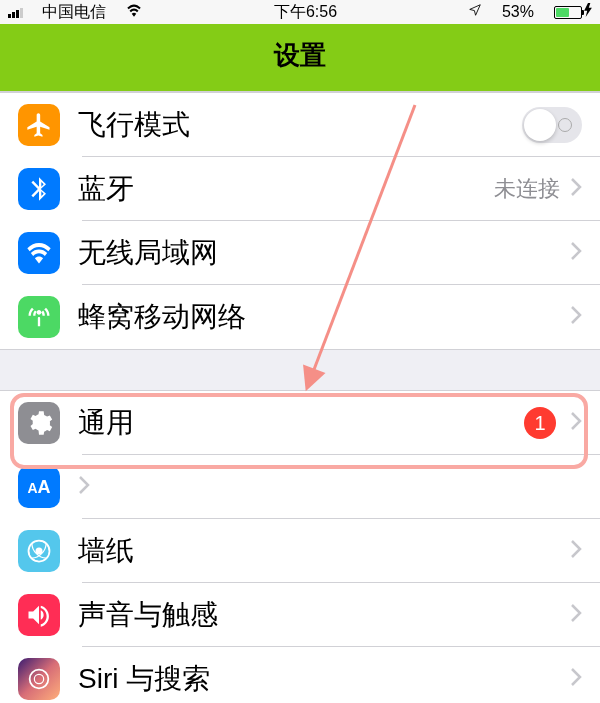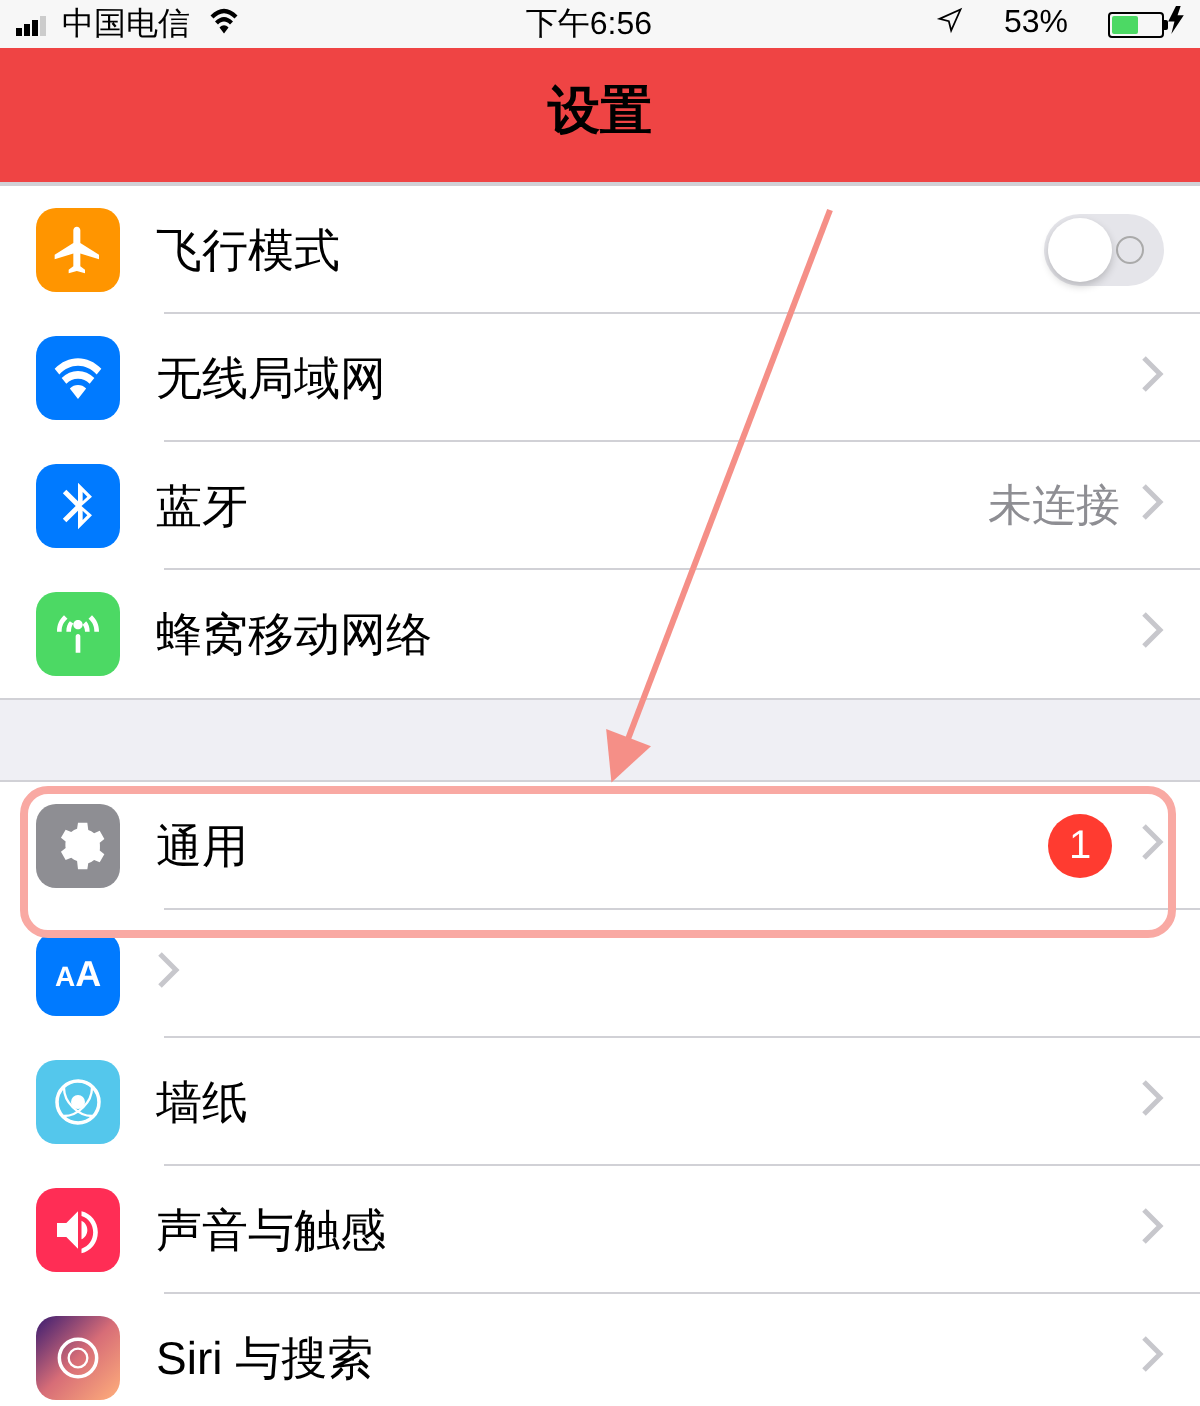--- a/index.html
+++ b/index.html
@@ -21,21 +21,21 @@
       display: flex;
       align-items: center;
       justify-content: space-between;
       padding: 0 8px;
       font-size: 16px;
       color: #000;
     }
     .status-left {
       display: flex;
       align-items: center;
-      gap: 8px;
+      gap: 19px;
     }
     .status-right {
       display: flex;
       align-items: center;
       gap: 20px;
     }
     .signal-bars {
       display: flex;
       align-items: flex-end;
       gap: 1px;
@@ -75,21 +75,21 @@
       background: #000;
       border-radius: 0 1px 1px 0;
     }
     .battery-fill {
       width: 53%;
       height: 100%;
       background: #4cd964;
       border-radius: 1px;
     }
     .header {
-      background: #ef4444;
+      background: #84cc16;
       text-align: center;
       padding: 14px 0 18px;
       border-bottom: 1px solid #d1d1d6;
     }
     .header-title {
       font-size: 26px;
       font-weight: 600;
       color: #000;
     }
     .section {
@@ -121,21 +121,21 @@
       width: 42px;
       height: 42px;
       border-radius: 10px;
       display: flex;
       align-items: center;
       justify-content: center;
       flex-shrink: 0;
       margin-right: 18px;
     }
     .row-label {
-      font-size: 23px;
+      font-size: 28px;
       color: #000;
       flex: 1;
     }
     .row-value {
       font-size: 22px;
       color: #8e8e93;
       margin-right: 10px;
     }
     .chevron {
       color: #c7c7cc;
@@ -255,41 +255,41 @@
         </svg>
     </div>
     <div class="row-label">飞行模式</div>
     <div class="switch">
       <div class="switch-ring"></div>
       <div class="switch-knob"></div>
     </div>
     <div class="row-divider"></div>
   </div>
   <div class="row">
-    <div class="icon-box icon-wifi">
-      <svg viewBox="0 0 24 24">
-          <path d="M12 21l-3.5-4.5c1-1 2.2-1.5 3.5-1.5s2.5.5 3.5 1.5L12 21zm-7-9c2-2 4.4-3 7-3s5 1 7 3l-2 2.5c-1.5-1.5-3-2.2-5-2.2s-3.5.7-5 2.2L5 12zm-3-4c3-3 6.3-4.5 10-4.5S19 5 22 8l-2 2.5C17.5 8 15 6.8 12 6.8S6.5 8 4 10.5L2 8z"></path>
-        </svg>
-    </div>
-    <div class="row-label">无线局域网</div>
-    <div class="chevron">
-      <svg viewBox="0 0 12 20">
-          <path d="M2 2l8 8-8 8" fill="none" stroke="currentColor" stroke-width="2.5"></path>
-        </svg>
-    </div>
-    <div class="row-divider"></div>
-  </div>
-  <div class="row">
     <div class="icon-box icon-bt">
       <svg viewBox="0 0 24 24">
           <path d="M12 2v8L7 5 5.5 6.5 11 12l-5.5 5.5L7 19l5-5v8l6-6-4.5-4L18 8l-6-6zm2 4l2 2-2 2V6zm0 8l2 2-2 2v-4z"></path>
         </svg>
     </div>
     <div class="row-label">蓝牙</div>
     <div class="row-value">未连接</div>
+    <div class="chevron">
+      <svg viewBox="0 0 12 20">
+          <path d="M2 2l8 8-8 8" fill="none" stroke="currentColor" stroke-width="2.5"></path>
+        </svg>
+    </div>
+    <div class="row-divider"></div>
+  </div>
+  <div class="row">
+    <div class="icon-box icon-wifi">
+      <svg viewBox="0 0 24 24">
+          <path d="M12 21l-3.5-4.5c1-1 2.2-1.5 3.5-1.5s2.5.5 3.5 1.5L12 21zm-7-9c2-2 4.4-3 7-3s5 1 7 3l-2 2.5c-1.5-1.5-3-2.2-5-2.2s-3.5.7-5 2.2L5 12zm-3-4c3-3 6.3-4.5 10-4.5S19 5 22 8l-2 2.5C17.5 8 15 6.8 12 6.8S6.5 8 4 10.5L2 8z"></path>
+        </svg>
+    </div>
+    <div class="row-label">无线局域网</div>
     <div class="chevron">
       <svg viewBox="0 0 12 20">
           <path d="M2 2l8 8-8 8" fill="none" stroke="currentColor" stroke-width="2.5"></path>
         </svg>
     </div>
     <div class="row-divider"></div>
   </div>
   <div class="row">
     <div class="icon-box icon-cell">
       <svg viewBox="0 0 24 24">

